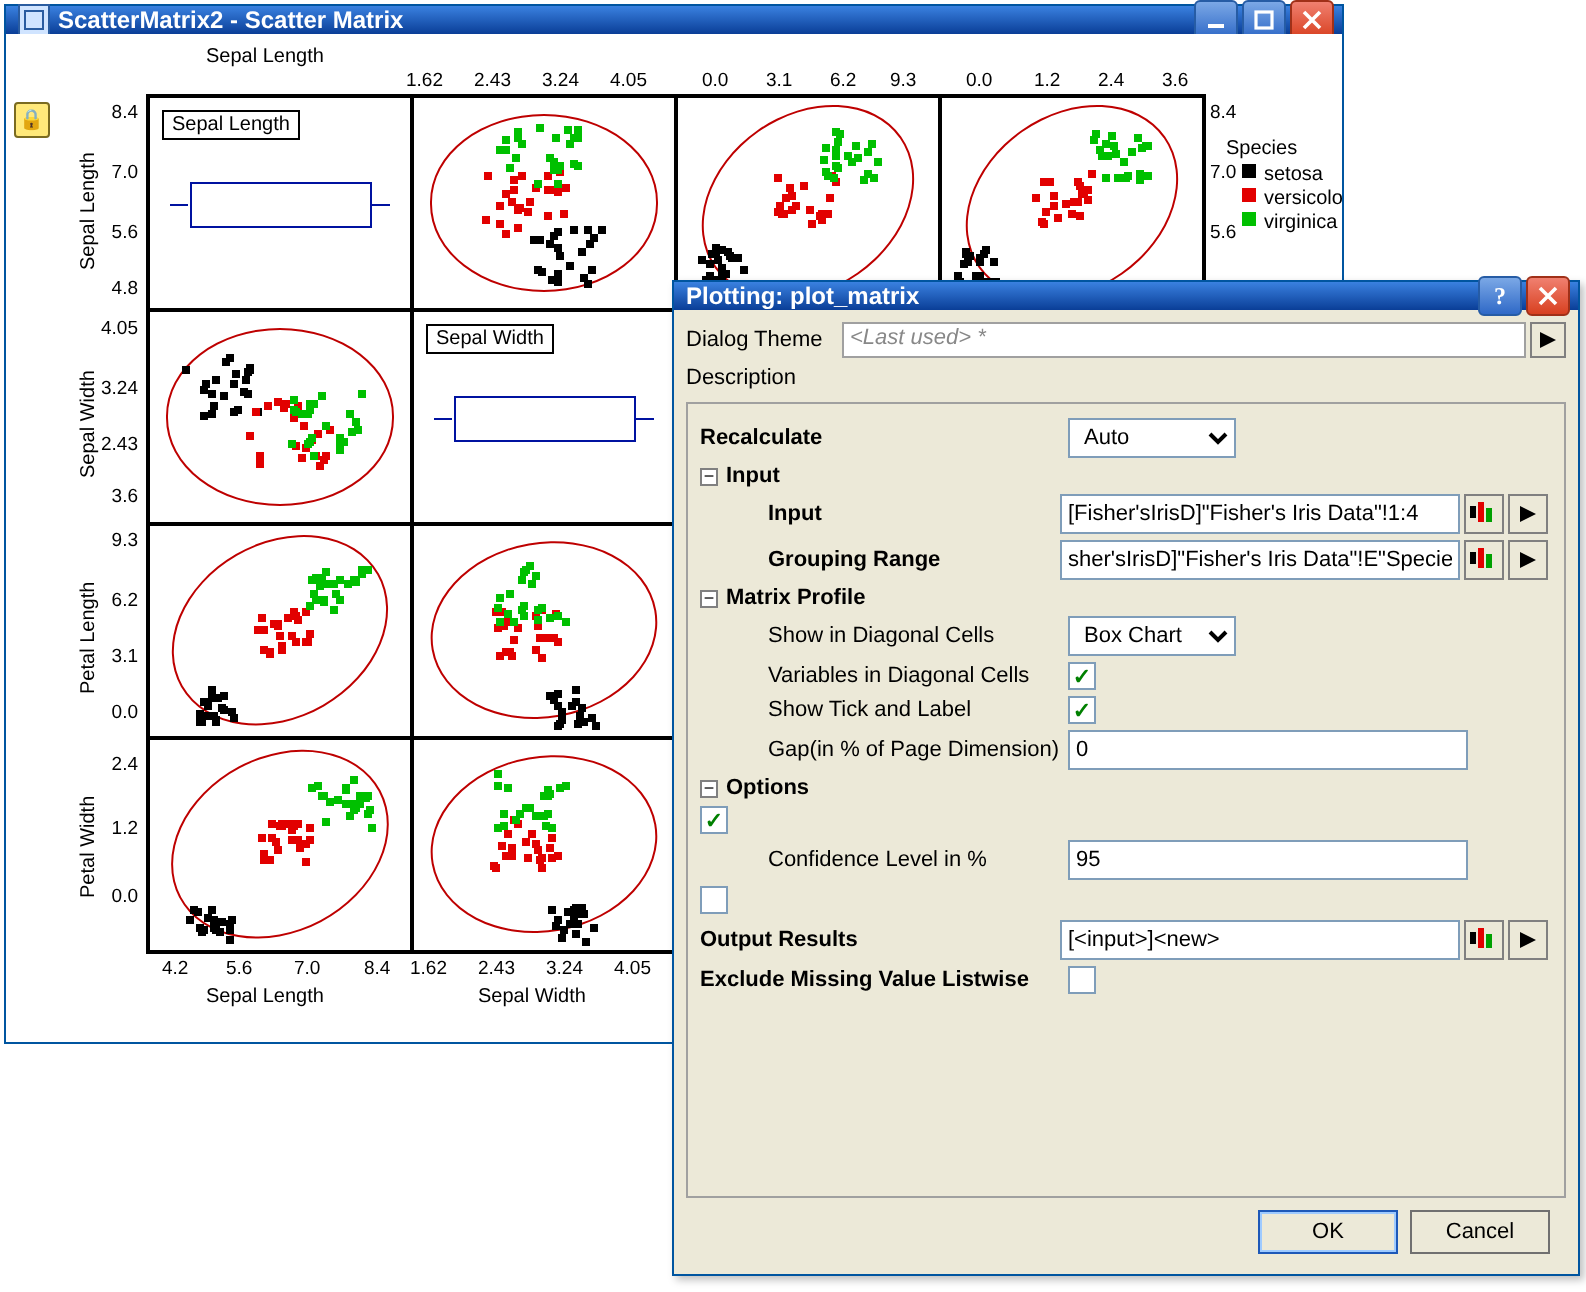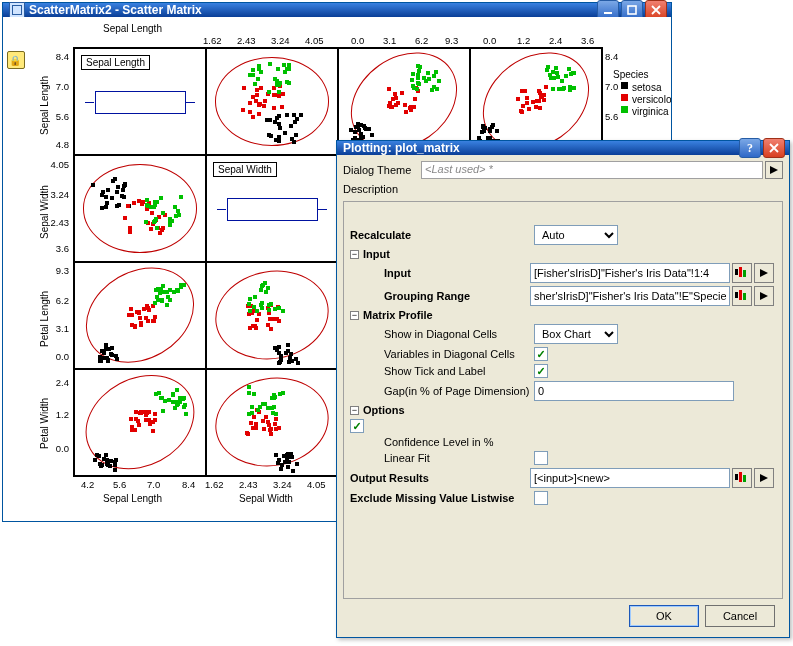--- a/index.html
+++ b/index.html
@@ -174,21 +174,21 @@
   .theme-btn {
     width:18px; height:18px; margin-left:2px;
     border:1px solid #808080; background:#ece9d8;
     display:flex; align-items:center; justify-content:center;
   }
   .desc-label { margin-top:2px; }
 
   .fieldset {
     margin-top:6px;
     border:1px solid #a0a0a0;
-    padding:20px 8px 8px 6px;
+    padding:4px 8px 8px 6px;
     background:#ece9d8;
     flex:1;
   }
   .frow { display:flex; align-items:center; margin:3px 0; position:relative; }
   .frow .flabel { width:184px; padding-left:0; }
   .frow .flabel.in2 { padding-left:34px; }
   .frow .flabel.bold { font-weight:bold; }
   .fcontrol { flex:1; display:flex; align-items:center; }
   .fsel, .finput {
     height:20px; border:1px solid #7f9db9; background:#fff;
@@ -1012,23 +1012,25 @@
         <div class="tree-toggle">−</div>
         <div class="flabel bold">Options</div>
       </div>
       <div class="frow">
         <div class="fcontrol">
             <div class="fcheck">✓</div>
           </div>
       </div>
       <div class="frow">
         <div class="flabel in2">Confidence Level in %</div>
-      </div>
-      <div class="frow">
-        <div class="flabel in2">Linear Fit</div>
+        <div class="fcontrol">
+            <input class="finput" value="95" style="">
+          </div>
+      </div>
+      <div class="frow">
         <div class="fcontrol">
             <div class="fcheck"></div>
           </div>
       </div>
       <div class="frow">
         <div class="flabel bold">Output Results</div>
         <div class="fcontrol">
           <input class="finput" value="[&lt;input&gt;]&lt;new&gt;" style="">
           <div class="icon-btn">
               <div class="range-icon">

